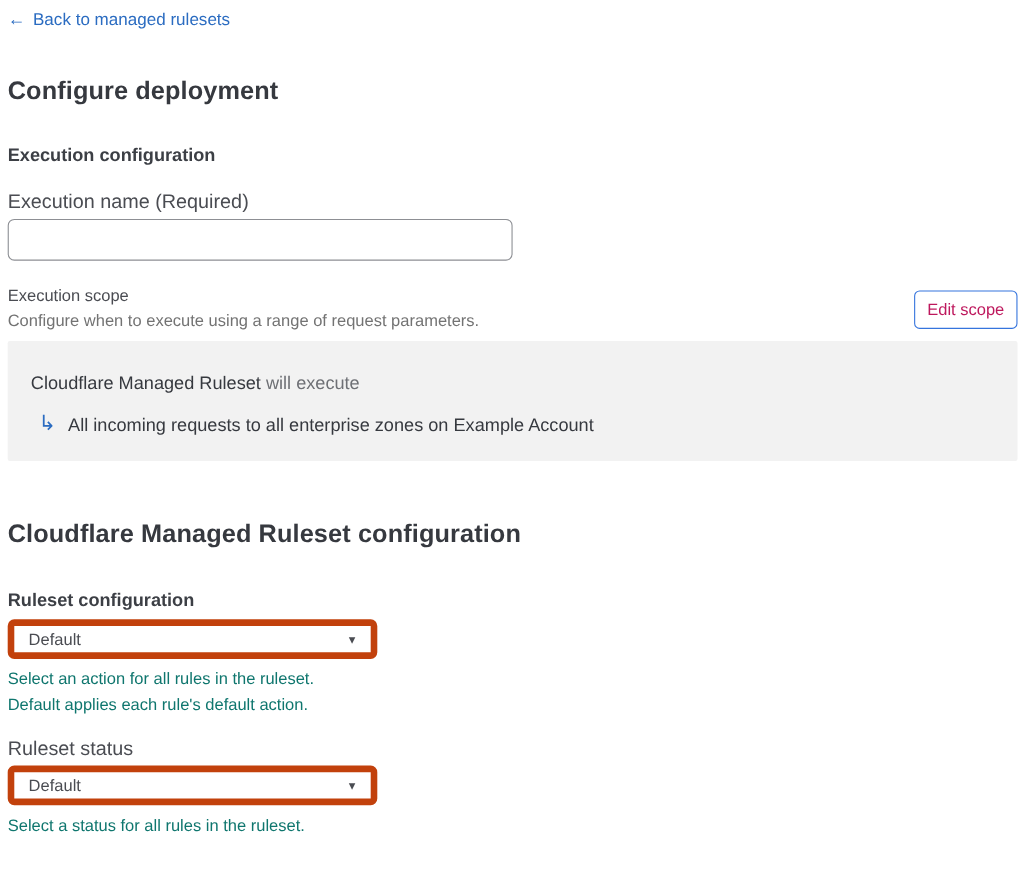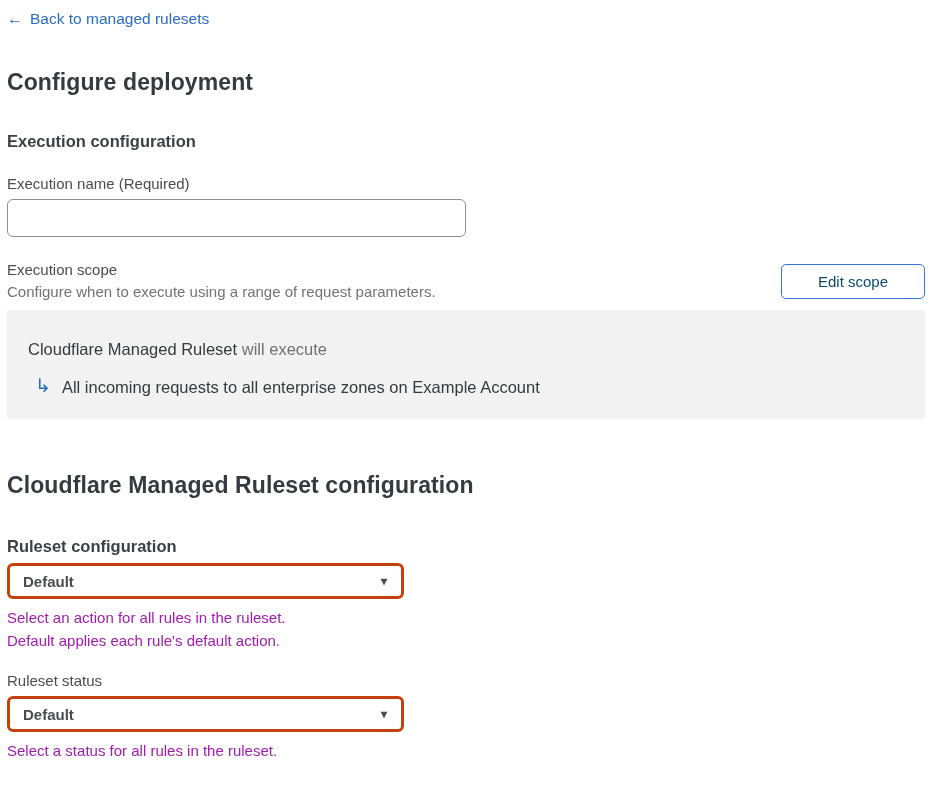--- a/index.html
+++ b/index.html
@@ -41,21 +41,21 @@
   h2.section-heading {
     font-size: 16.5px;
     font-weight: 700;
     color: #3c3f45;
     margin: 35px 0 0 0;
     line-height: 20px;
   }
   h2.section-heading.second { margin-top: 37px; }
 
   .field-label {
-    font-size: 15px;
+    font-size: 18px;
     color: #4a4c52;
     margin-top: 23px;
     line-height: 19px;
   }
 
   
   .text-input {
     display: block;
     margin-top: 6px;
     width: 459px;
@@ -84,26 +84,26 @@
     line-height: 22px;
   }
   .scope-text .scope-desc {
     font-size: 15px;
     color: #737373;
     line-height: 22px;
   }
   .edit-scope-btn {
     background: #ffffff;
     border: 1.5px solid #3574dd;
-    color: #0c4a6e;
+    color: #be185d;
     border-radius: 5px;
     font-family: "Liberation Sans", sans-serif;
     font-size: 15px;
     height: 35px;
-    padding: 0 36px;
+    padding: 0 11px;
     cursor: pointer;
   }
 
   
   .summary-panel {
     margin-top: 7px;
     width: 918px;
     background: #f2f2f2;
     border-radius: 2px;
     padding: 29px 24px 21px 21px;
@@ -131,47 +131,46 @@
     color: #36393f;
     line-height: 22px;
     text-align: right;
   }
 
   h1.page-heading.second { margin-top: 52px; }
 
   
   .dropdown {
     margin-top: 7px;
-    width: 397px;
+    width: 336px;
     height: 36px;
-    border: 3px solid #c2410c;
+    border: 6px solid #c2410c;
     border-radius: 6px;
     background: #ffffff;
     display: flex;
     align-items: center;
     justify-content: space-between;
     padding: 0 14px 0 13px;
     cursor: pointer;
-    font-weight: bold;
   }
   .dropdown .value {
     font-size: 15px;
     color: #4a4c52;
   }
   .dropdown .caret {
     color: #4a4c52;
     font-size: 12px;
     line-height: 1;
   }
   .dropdown.status { margin-top: 6px; }
 
   .help-text {
     margin-top: 7px;
     font-size: 15px;
-    color: #a21caf;
+    color: #0f766e;
     line-height: 23px;
   }
   .label-status { margin-top: 19px; }
 </style>
 </head>
 <body>
 
 <div class="page">
 
   <a class="back-link">

